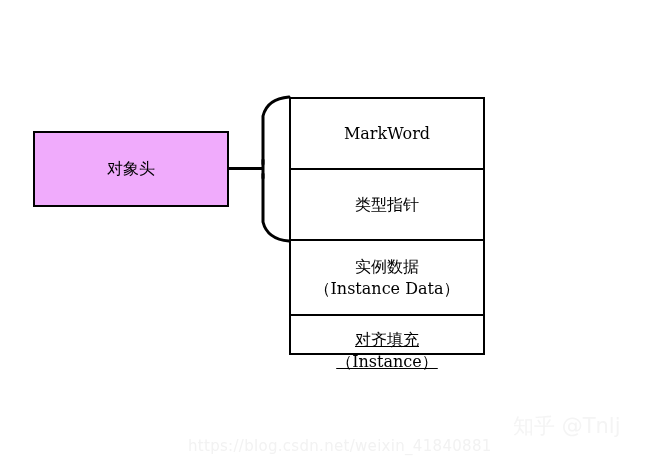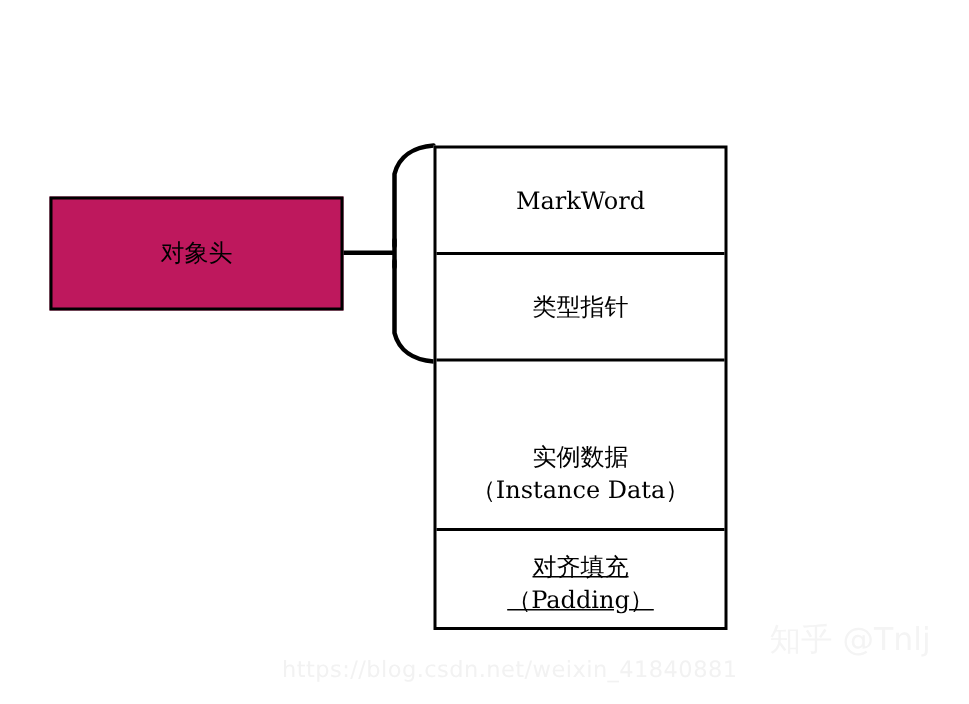--- a/index.html
+++ b/index.html
@@ -22,21 +22,21 @@
 
   
   .header-box {
     position: absolute;
     left: 33px;
     top: 131px;
     width: 196px;
     height: 76px;
     border: 2px solid #000000;
     box-sizing: border-box;
-    background: #be185d;
+    background: #f0abfc;
     display: flex;
     flex-direction: column;
     align-items: center;
     justify-content: center;
     line-height: 1.35;
   }
   .header-box .line {
     font-size: 16px;
     white-space: nowrap;
   }
@@ -60,21 +60,21 @@
     height: 150px;
   }
   .brace svg { display: block; }
 
   
   .column {
     position: absolute;
     left: 289px;
     top: 97px;
     width: 196px;
-    height: 323px;
+    height: 258px;
     border: 2px solid #000000;
     box-sizing: border-box;
     background: #ffffff;
     display: flex;
     flex-direction: column;
   }
   .cell {
     flex: 0 0 auto;
     display: flex;
     flex-direction: column;
@@ -87,21 +87,21 @@
   .cell:last-child {
     border-bottom: none;
     text-decoration: underline;
   }
   .cell .line {
     font-size: 16px;
     white-space: nowrap;
   }
   .cell-markword   { height: 71px; }
   .cell-classptr   { height: 71px; text-align: right; }
-  .cell-instance   { height: 75px; margin-top: 38px; }
+  .cell-instance   { height: 75px; }
   .cell-padding    { height: 69px; }
 
   
   .wm-url {
     position: absolute;
     left: 188px;
     top: 437px;
     font-family: "DejaVu Sans", "Liberation Sans", sans-serif;
     font-size: 15px;
     letter-spacing: 0.3px;
@@ -149,21 +149,21 @@
       <div class="line">类型指针</div>
     </div>
 
     <div class="cell cell-instance">
       <div class="line">实例数据</div>
       <div class="line">（Instance Data）</div>
     </div>
 
     <div class="cell cell-padding">
       <div class="line">对齐填充</div>
-      <div class="line">（Padding）</div>
+      <div class="line">（Instance）</div>
     </div>
 
   </div>
 
   <div class="wm-url">https://blog.csdn.net/weixin_41840881</div>
   <div class="wm-zhihu">知乎 @Tnlj</div>
 
 </div>
 
 </body></html>

